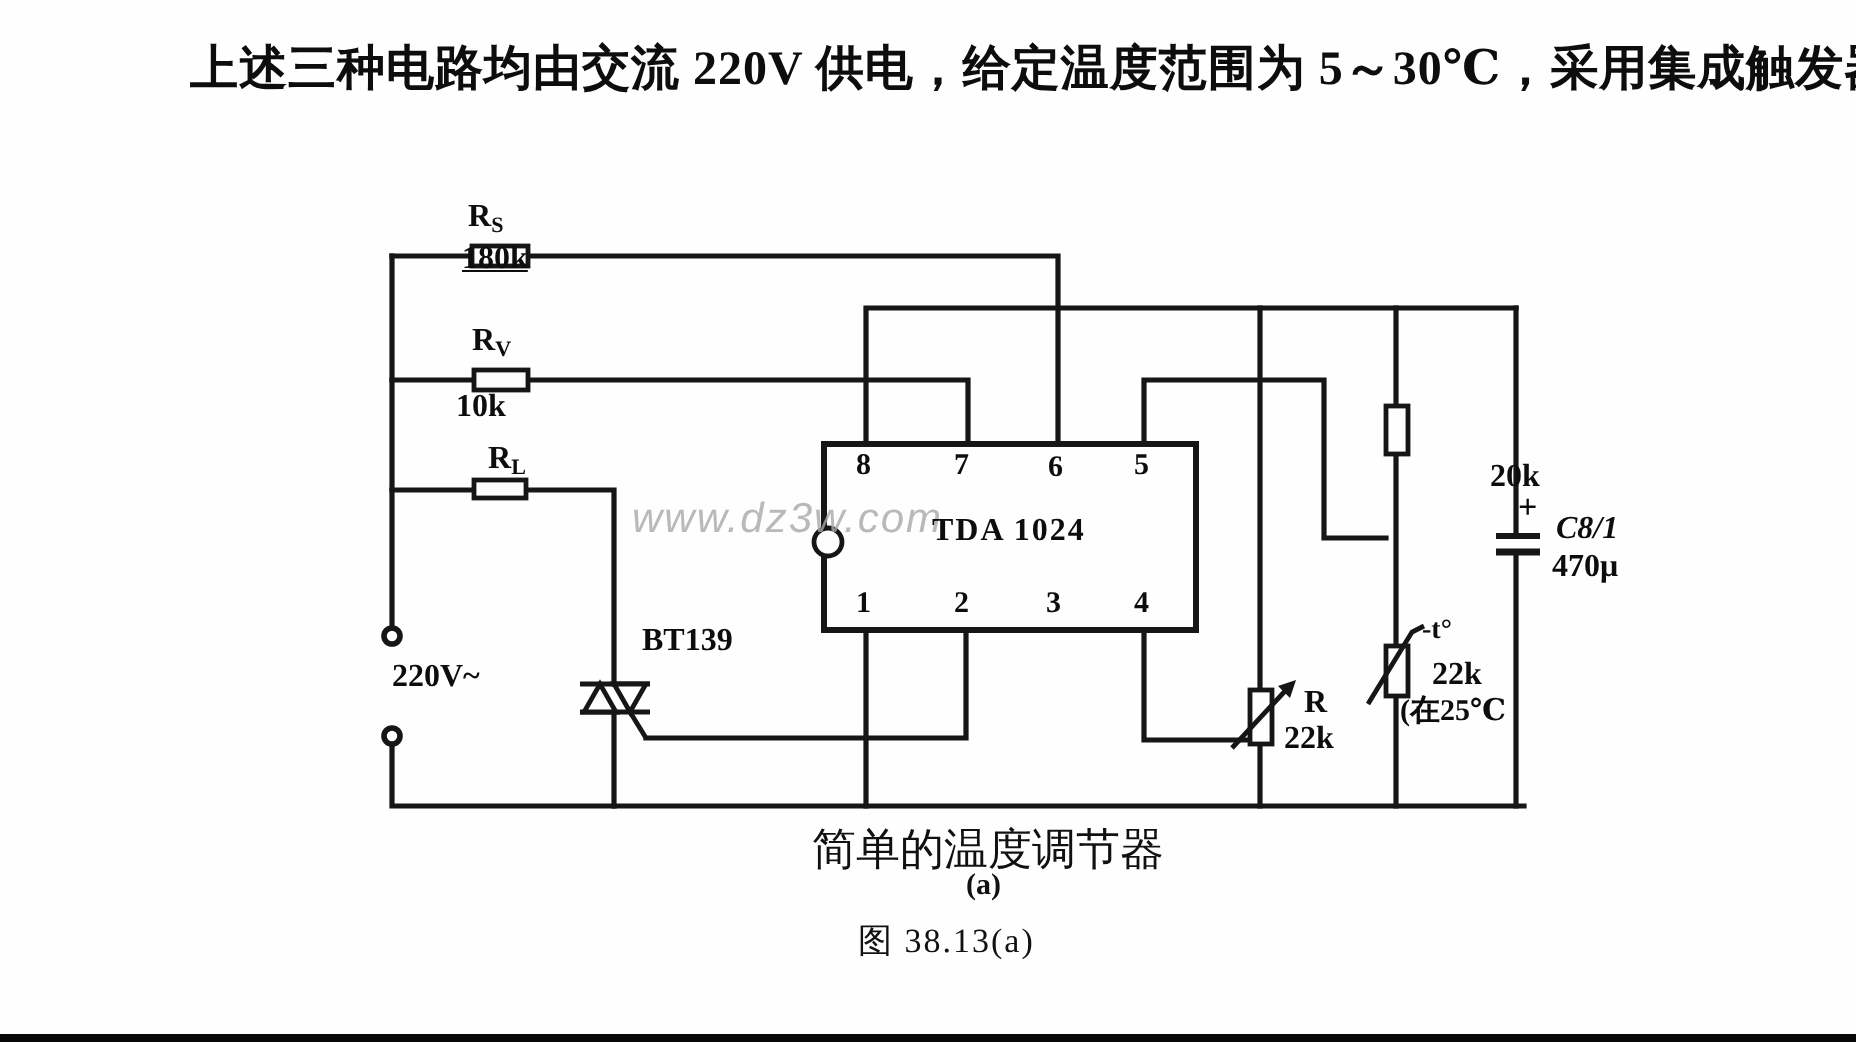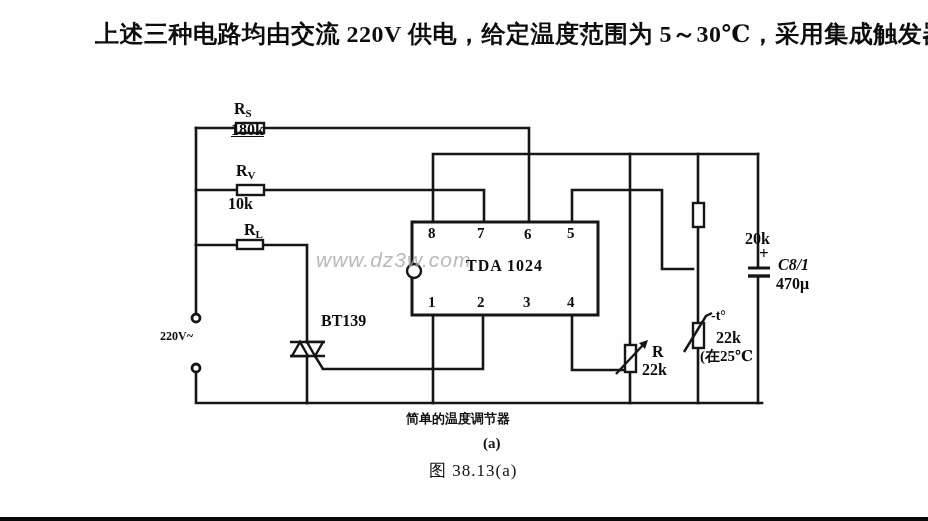--- a/index.html
+++ b/index.html
@@ -9,21 +9,21 @@
   }
   .para{position:absolute;font-size:24px;font-weight:bold;letter-spacing:0.5px;white-space:nowrap;color:#0d0d0d;}
   .lbl{position:absolute;font-size:16px;font-weight:bold;white-space:nowrap;color:#0d0d0d;line-height:1.1;}
   .lbl .sub{font-size:11px;vertical-align:-3px;}
   .pin{position:absolute;font-size:15px;font-weight:bold;color:#0d0d0d;line-height:1;}
   .watermark{
     position:absolute;left:316px;top:248px;font-size:21px;font-style:italic;
     color:#a9a9a9;letter-spacing:1px;font-family:"Liberation Sans","DejaVu Sans",sans-serif;
     opacity:.8;white-space:nowrap;
   }
-  .caption-title{position:absolute;left:406px;top:410px;font-size:13px;font-weight:bold;white-space:nowrap;}
+  .caption-title{position:absolute;left:406px;top:410px;font-size:22px;font-weight:normal;white-space:nowrap;}
   .caption-sub{position:absolute;left:483px;top:435px;font-size:15px;font-weight:bold;}
   .caption-fig{position:absolute;left:429px;top:459px;font-size:17px;letter-spacing:1px;white-space:nowrap;}
   .bottom-bar{position:absolute;left:0;top:517px;width:928px;height:4px;background:#080808;}
   svg{position:absolute;left:0;top:0;}
 </style>
 </head>
 <body>
 
 <div class="page">
 
@@ -82,21 +82,21 @@
   <div class="watermark">www.dz3w.com</div>
 
   <div class="lbl" style="left:234px;top:100px;"><span>R</span><span class="sub">S</span></div>
   <div class="lbl" style="left:231px;top:121px;text-decoration:underline;">180k</div>
 
   <div class="lbl" style="left:236px;top:162px;"><span>R</span><span class="sub">V</span></div>
   <div class="lbl" style="left:228px;top:195px;">10k</div>
 
   <div class="lbl" style="left:244px;top:221px;"><span>R</span><span class="sub">L</span></div>
 
-  <div class="lbl" style="left:160px;top:330px;font-size:12px;">220V~</div>
+  <div class="lbl" style="left:196px;top:330px;font-size:16px;">220V~</div>
 
   <div class="lbl" style="left:321px;top:312px;">BT139</div>
 
   <div class="lbl" style="left:466px;top:257px;letter-spacing:1px;">TDA 1024</div>
 
   <div class="pin" style="left:428px;top:226px;">8</div>
   <div class="pin" style="left:477px;top:226px;">7</div>
   <div class="pin" style="left:524px;top:227px;">6</div>
   <div class="pin" style="left:567px;top:226px;">5</div>
   <div class="pin" style="left:428px;top:295px;">1</div>

